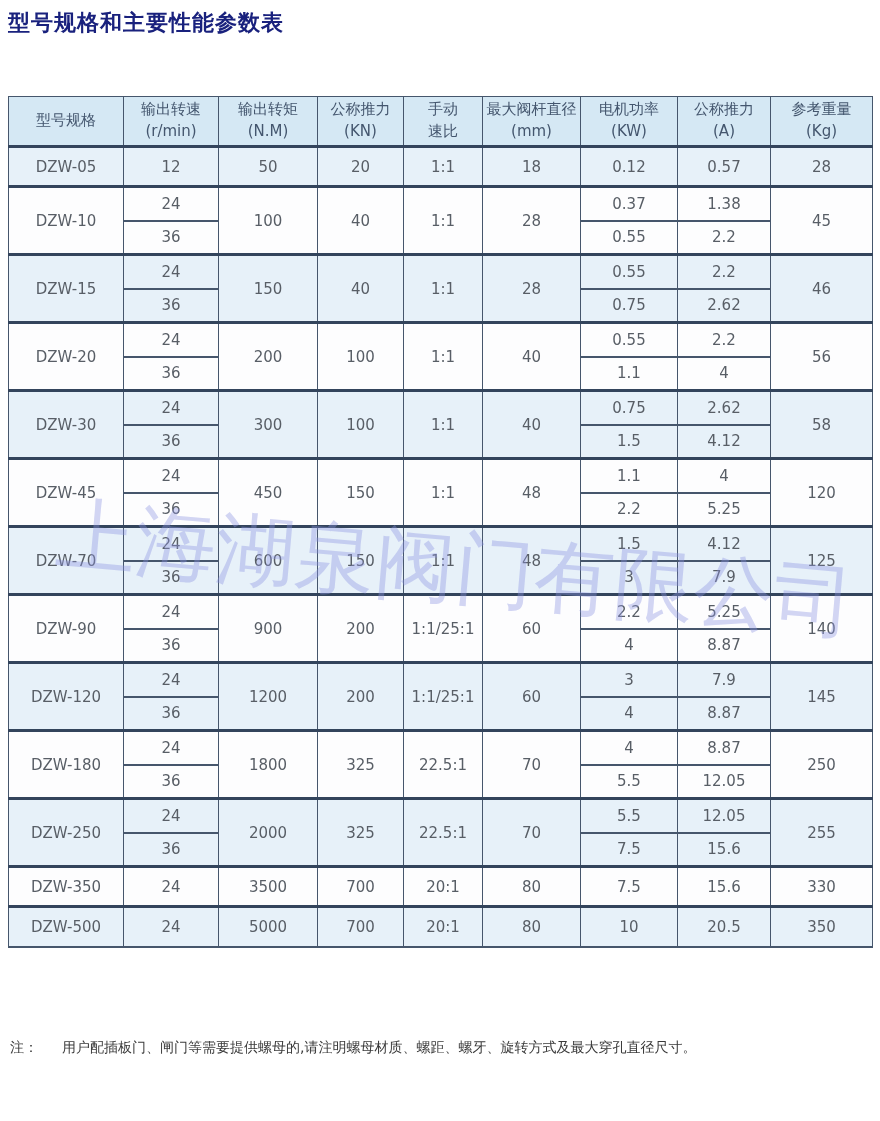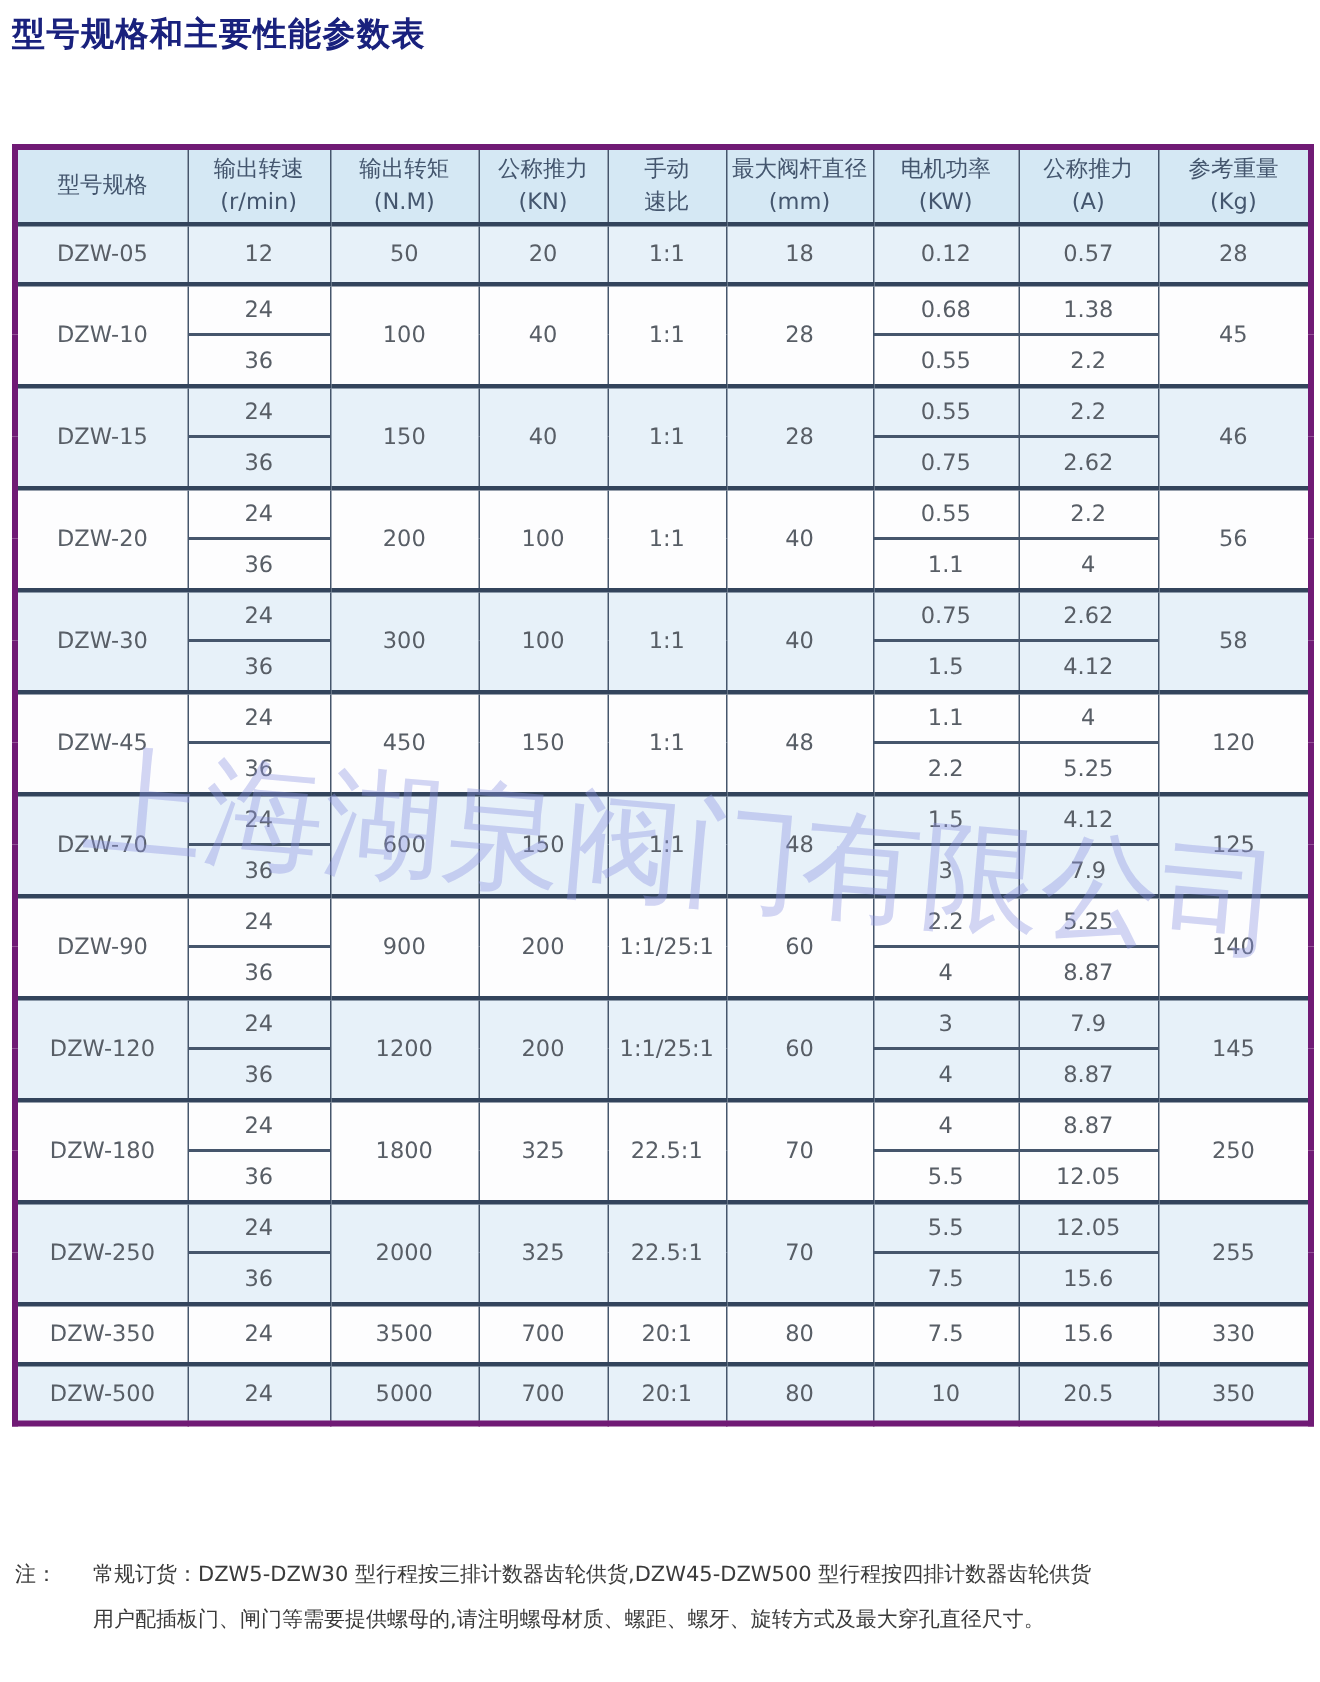--- a/index.html
+++ b/index.html
@@ -4,21 +4,21 @@
 <style>
   * { margin:0; padding:0; box-sizing:border-box; }
   html,body { width:880px; background:#ffffff; font-family:"DejaVu Sans","Liberation Sans",sans-serif; }
   body { height:1121px; position:relative; overflow:hidden; }
   .page { position:relative; padding:6px 8px 5px 8px; width:760px; }
 
   .page-title { font-size:22px; font-weight:bold; color:#19217d; letter-spacing:1px; margin-top:2px; }
 
   .table-wrap { position:relative; margin-top:58px; }
 
-  table.spec { width:864px; border-collapse:collapse; table-layout:fixed; border:4px solid #701a75; }
+  table.spec { width:864px; border-collapse:collapse; table-layout:fixed; border:1px solid #701a75; }
   table.spec th, table.spec td { text-align:center; vertical-align:middle; }
 
   thead th {
     background:#d5e8f4; color:#44566e; font-weight:normal; font-size:15px;
     height:50px; line-height:1.45; border:1px solid #46566c; border-bottom:3px solid #33445c;
     padding:2px 0;
   }
   tbody td {
     font-size:15px; color:#585e66; height:34px;
     border:1px solid #46566c; border-top-width:2px; border-bottom-width:2px;
@@ -110,21 +110,21 @@
             <td>0.57</td>
             <td>28</td>
           </tr>
           <tr class="group-start">
             <td rowspan="2">DZW-10</td>
             <td>24</td>
             <td rowspan="2">100</td>
             <td rowspan="2">40</td>
             <td rowspan="2">1:1</td>
             <td rowspan="2">28</td>
-            <td>0.68</td>
+            <td>0.37</td>
             <td>1.38</td>
             <td rowspan="2">45</td>
           </tr>
           <tr class="">
             <td>36</td>
             <td>0.55</td>
             <td>2.2</td>
           </tr>
           <tr class="group-start shaded">
             <td rowspan="2">DZW-15</td>
@@ -292,16 +292,15 @@
             <td>20.5</td>
             <td>350</td>
           </tr>
         </tbody>
     </table>
     <div class="watermark">上海湖泉阀门有限公司</div>
   </div>
 
   <div class="notes">
     <span class="note-label">注：</span>
-    <div class="note-line">常规订货：DZW5-DZW30 型行程按三排计数器齿轮供货,DZW45-DZW500 型行程按四排计数器齿轮供货</div>
     <div class="note-line">用户配插板门、闸门等需要提供螺母的,请注明螺母材质、螺距、螺牙、旋转方式及最大穿孔直径尺寸。</div>
   </div>
 </div>
 
 </body></html>

